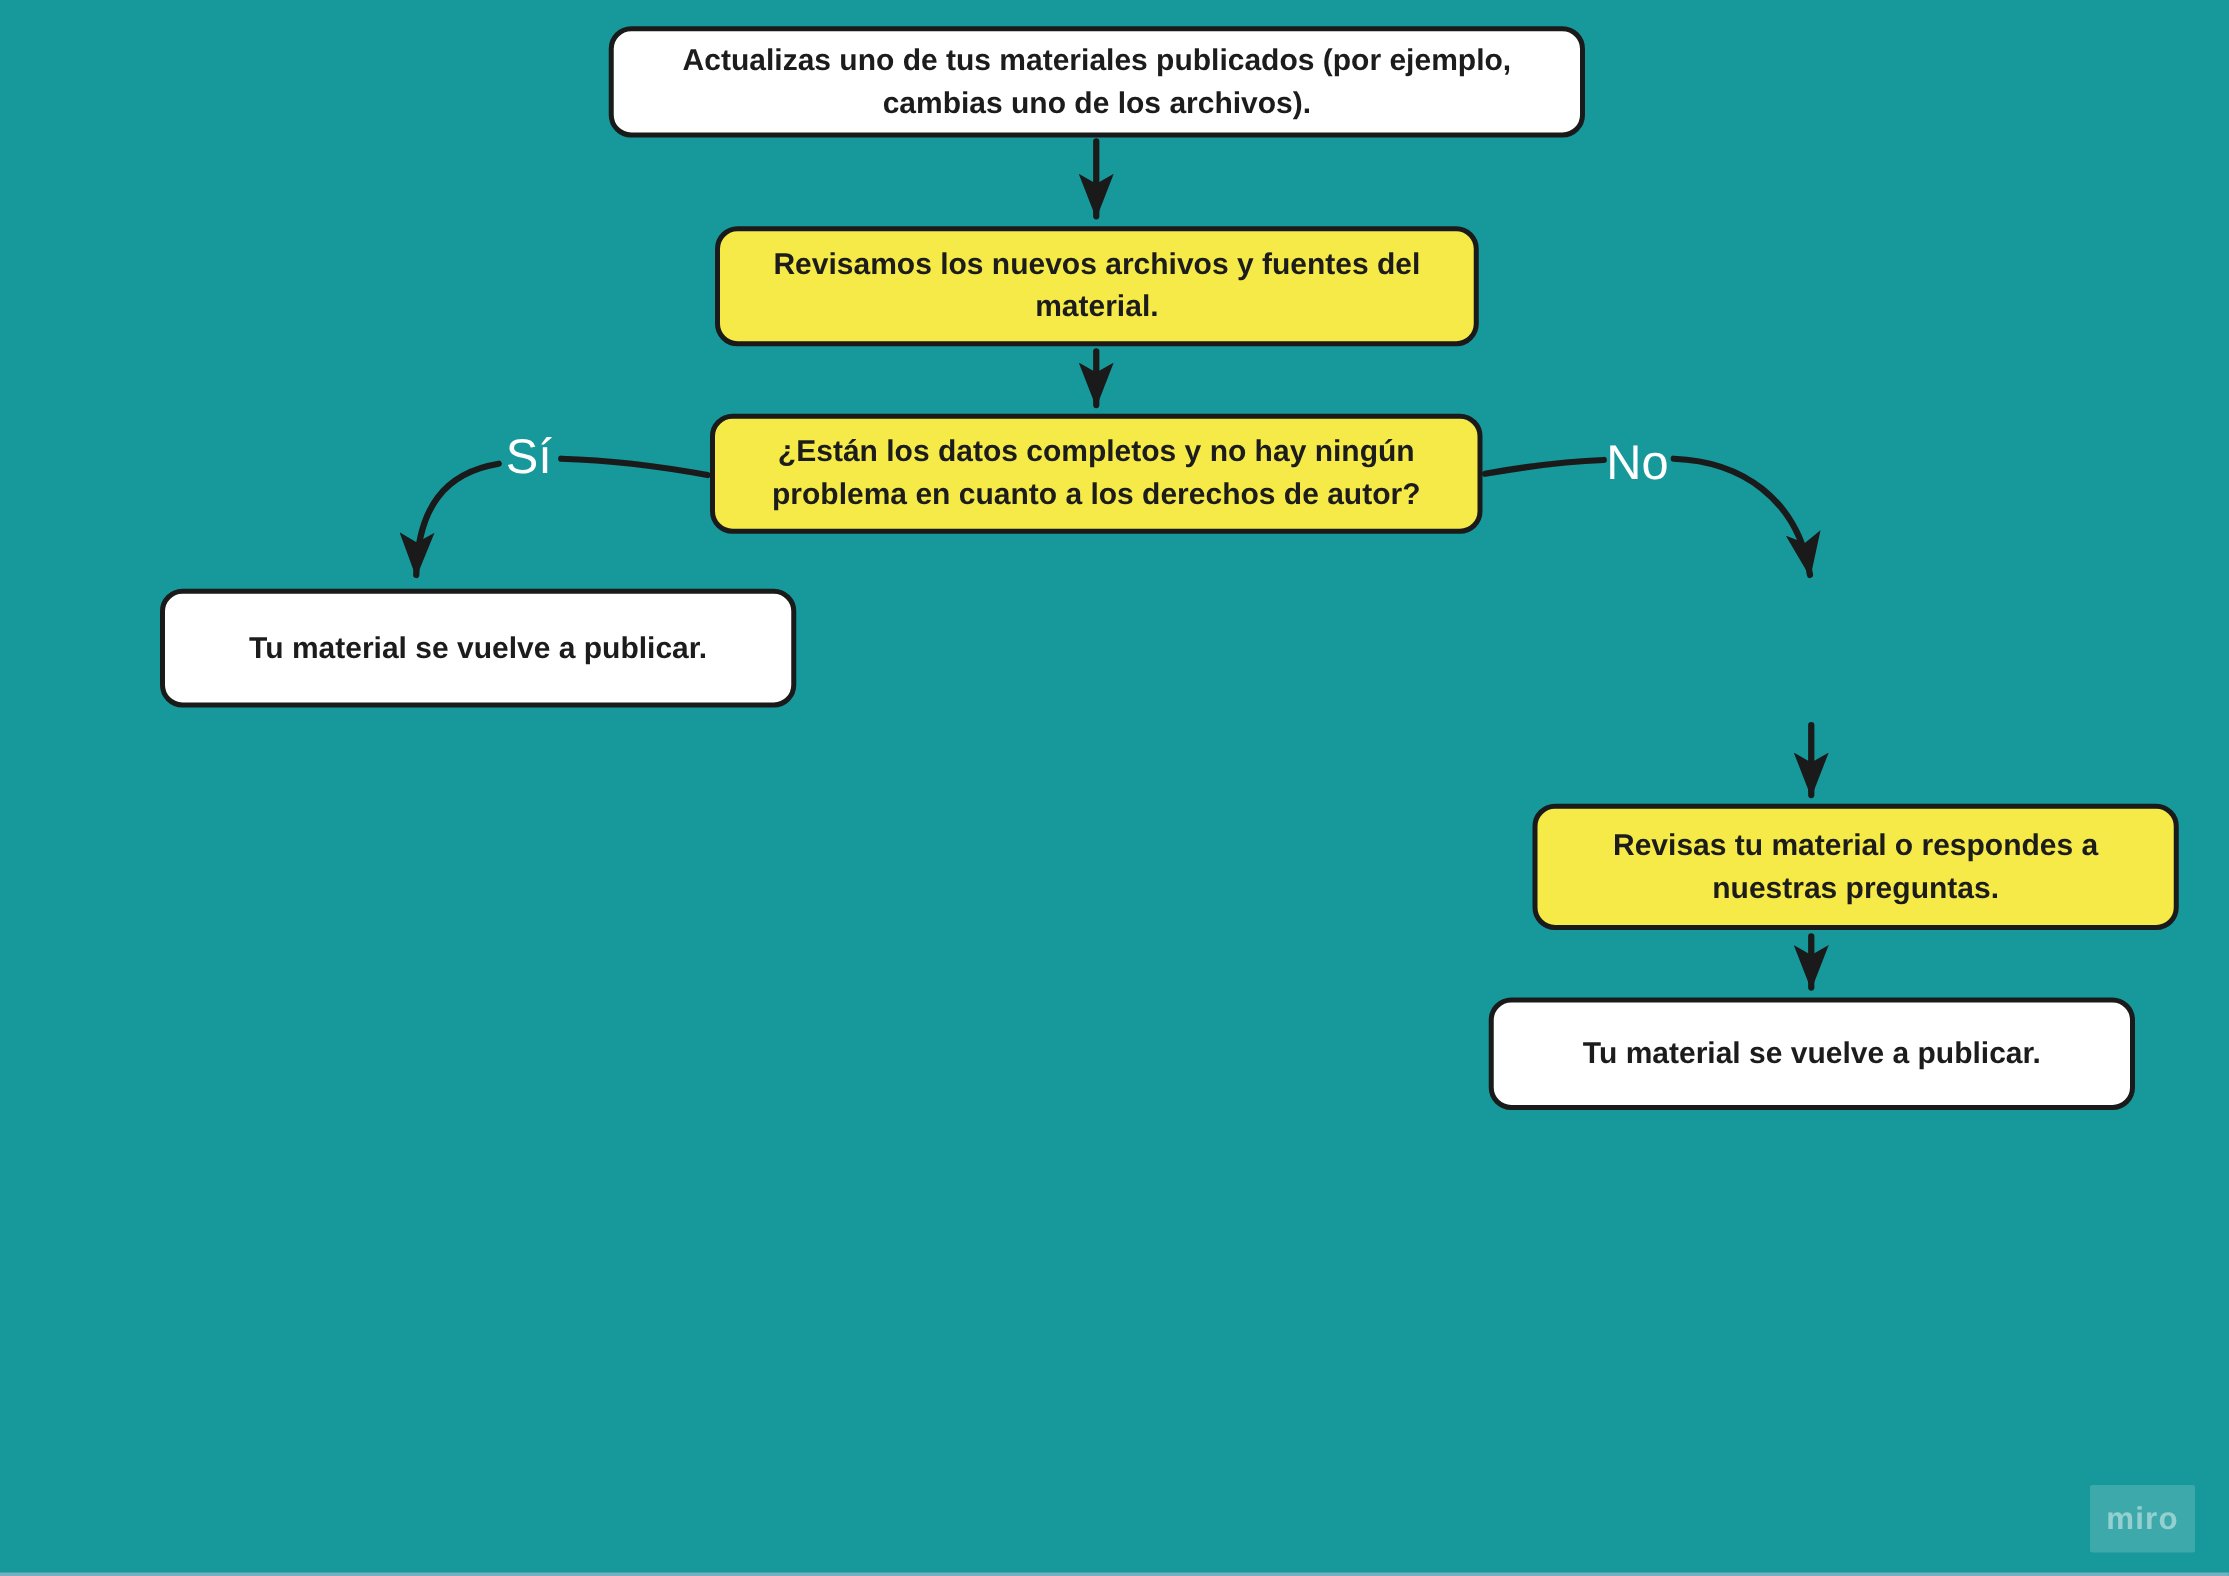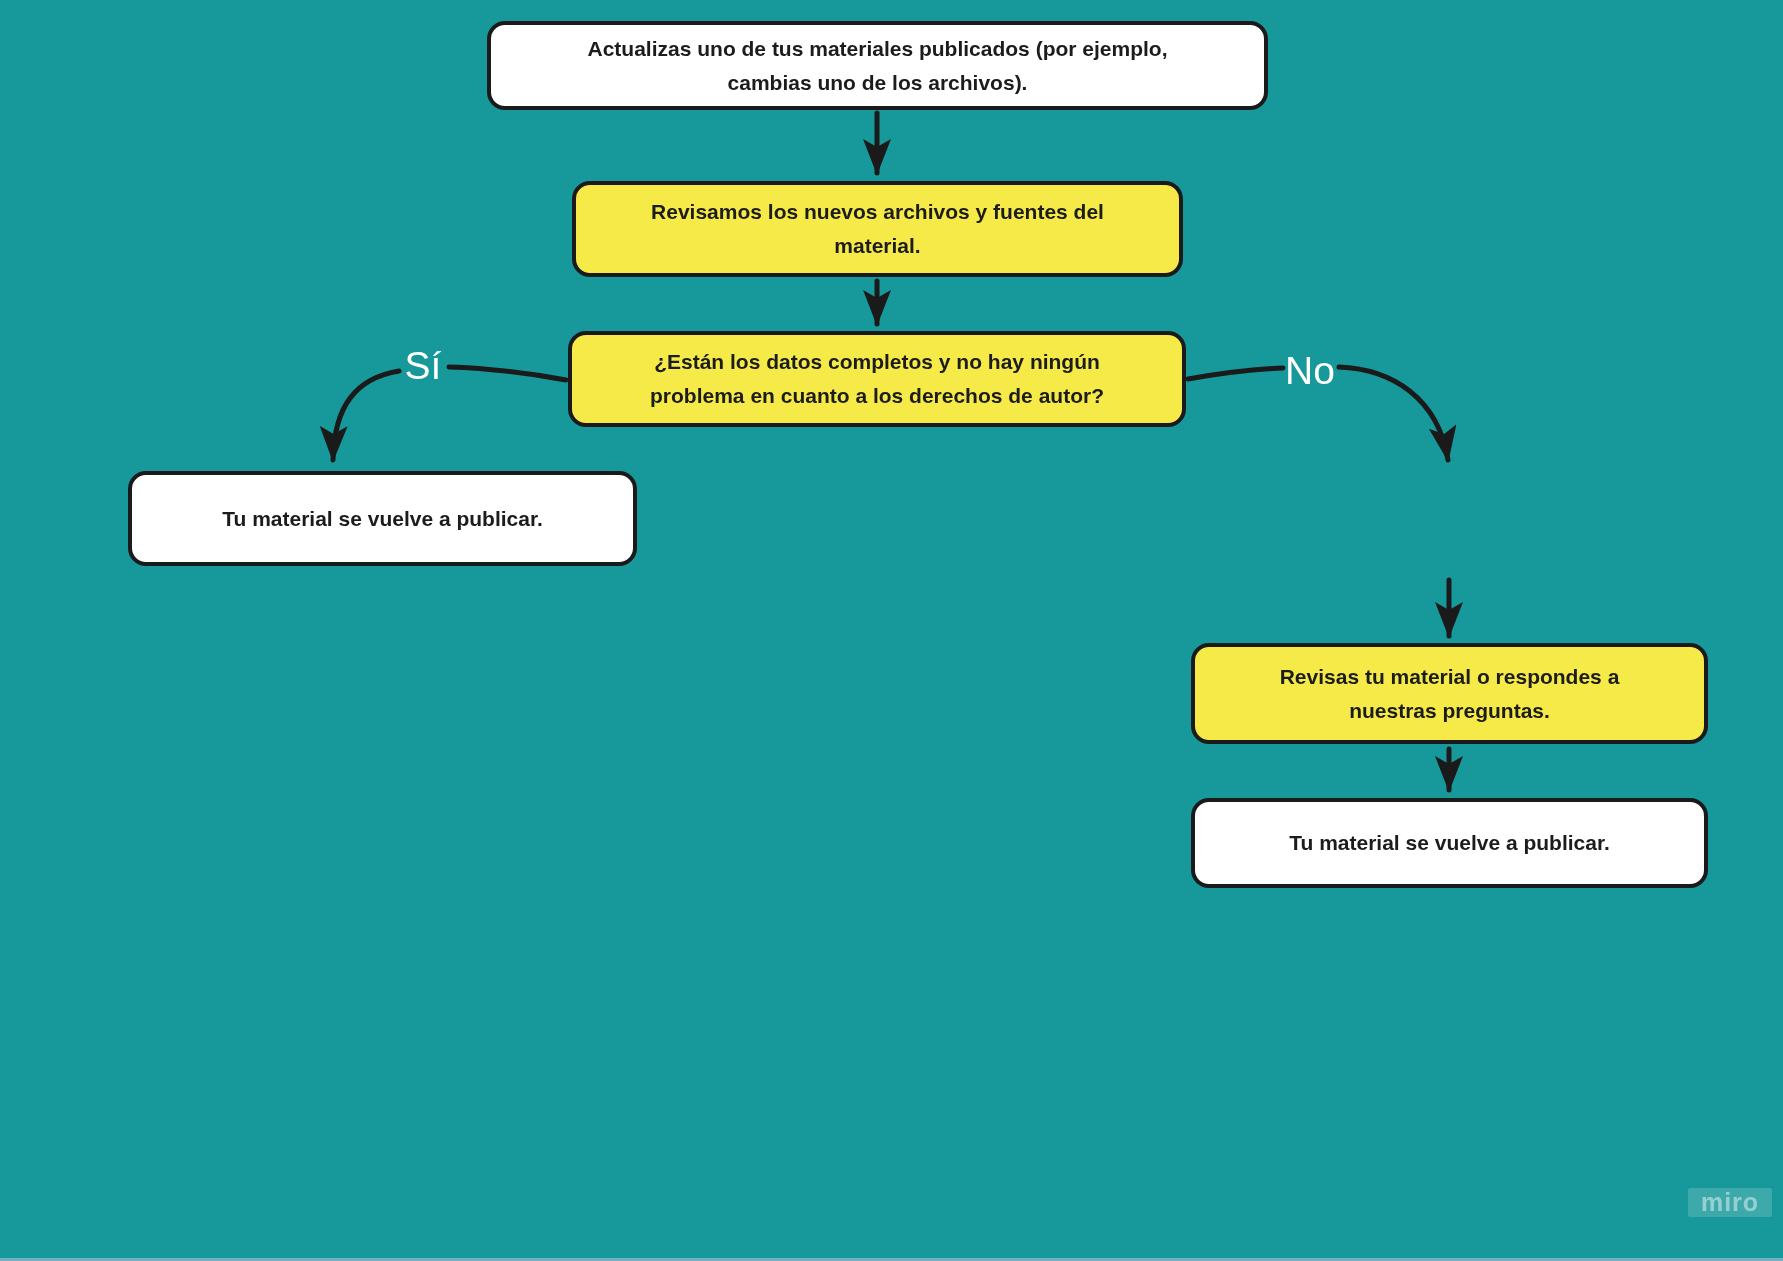--- a/index.html
+++ b/index.html
@@ -20,44 +20,44 @@
   #arrows{position:absolute;left:0;top:0;width:1783px;height:1261px;pointer-events:none;}
   #arrows path.connector{fill:none;stroke:var(--line);stroke-width:5;stroke-linecap:round;pointer-events:stroke;}
   .node{
     position:absolute;
     box-sizing:border-box;
     border:4px solid var(--line);
     border-radius:18px;
     display:flex;align-items:center;justify-content:center;
     text-align:center;
     font-weight:700;
-    font-size:21px;
+    font-size:24px;
     line-height:34px;
     color:#1c1c1c;
     white-space:pre-line;
     padding:0 10px;
   }
   .node.yellow{background:var(--node-yellow);}
   .node.white{background:var(--node-white);}
   .edge-label{
     position:absolute;
     transform:translate(-50%,-50%);
     color:var(--label);
     font-size:39px;
     font-weight:400;
     line-height:30px;
   }
   .miro-badge{
     position:absolute;
-    left:1672px;top:1188px;width:84px;height:29px;
+    left:1672px;top:1188px;width:84px;height:54px;
     background:rgba(255,255,255,0.17);
     border-radius:2px;
     display:flex;align-items:center;justify-content:center;
     color:rgba(255,255,255,0.45);
-    font-size:25px;font-weight:700;letter-spacing:1px;margin-left:16px;
+    font-size:25px;font-weight:700;letter-spacing:1px;
   }
   .bottom-strip{
     position:absolute;left:0;bottom:0;width:100%;height:3px;
     background:#74b2bf;
   }
 </style>
 </head>
 <body>
 
 <div id="canvas">
@@ -83,21 +83,21 @@
 
   <div class="node yellow" style="left:568px;top:331px;width:618px;height:96px;">¿Están los datos completos y no hay ningún
 problema en cuanto a los derechos de autor?</div>
 
   <div class="node yellow" style="left:572px;top:181px;width:611px;height:96px;">Revisamos los nuevos archivos y fuentes del
 material.</div>
 
   <div class="node white" style="left:128px;top:471px;width:509px;height:95px;">Tu material se vuelve a publicar.</div>
 
 
-  <div class="node yellow" style="left:1191px;top:643px;width:517px;height:101px;">Revisas tu material o respondes a
+  <div class="node yellow" style="left:1226px;top:643px;width:517px;height:101px;">Revisas tu material o respondes a
 nuestras preguntas.</div>
 
   <div class="node white" style="left:1191px;top:798px;width:517px;height:90px;">Tu material se vuelve a publicar.</div>
 
   <span class="edge-label" style="left:423px;top:366px;">Sí</span>
 
   <span class="edge-label" style="left:1310px;top:371px;">No</span>
 
   <div class="miro-badge">miro</div>
 

